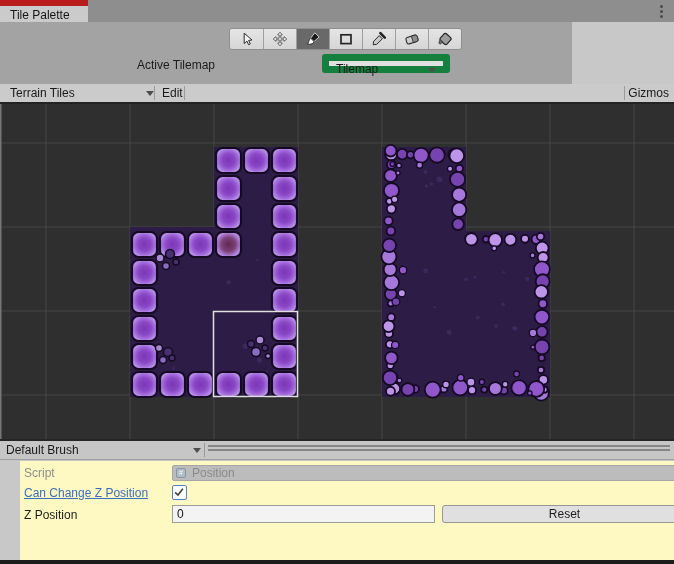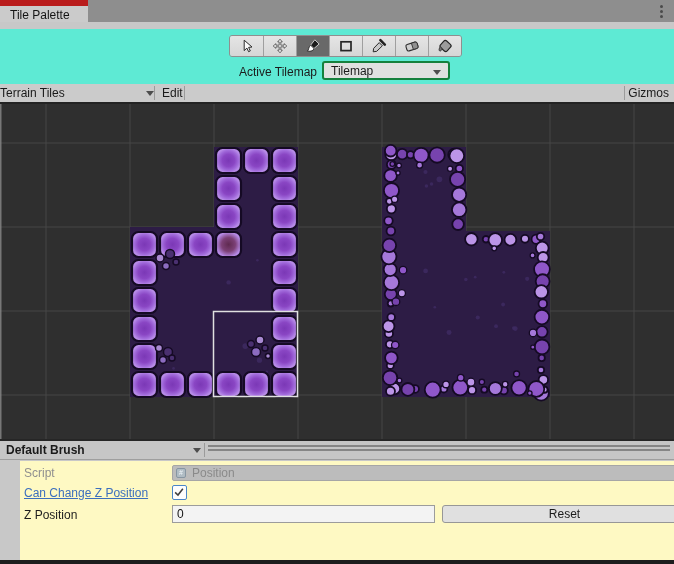--- a/index.html
+++ b/index.html
@@ -9,52 +9,52 @@
 
   
   .tabstrip { position:absolute; left:0; top:0; width:674px; height:22px; background:#8e8e8e; }
   .tab { position:absolute; left:0; top:0; width:88px; height:22px; background:#cbcbcb;
          border-top:6px solid #b91c1c; line-height:19px; padding-left:10px; color:#141414; }
   .kebab { position:absolute; left:654px; top:3px; width:14px; height:16px; display:flex;
            flex-direction:column; align-items:center; justify-content:center; gap:2px; cursor:pointer; }
   .kebab i { width:3px; height:3px; border-radius:50%; background:#4a4a4a; }
 
   
-  .toolbar { position:absolute; left:0; top:29px; width:674px; height:62px; background:#5eead4; }
+  .toolbar { position:absolute; left:0; top:22px; width:572px; height:62px; background:#a3a3a3; }
   .tool-group { position:absolute; left:229px; top:6px; height:22px; display:flex;
                 border:1px solid #8f8f8f; border-radius:3px; overflow:hidden; }
   .tool { width:33px; height:20px; display:flex; align-items:center; justify-content:center;
           background:linear-gradient(#e5e5e5,#d6d6d6); border-left:1px solid #9f9f9f; cursor:pointer; }
   .tool:first-child { border-left:none; }
   .tool.sel { background:#696969; }
 
   .tm-label { position:absolute; right:357px; top:35px; height:16px; line-height:16px; color:#1c1c1c; }
   .tm-dd { position:absolute; left:322px; top:32px; width:128px; height:19px; background:#e0e0e0;
-           border:2px solid #15803d; border-radius:3px; line-height:17px; padding-left:7px; cursor:pointer; }
+           border:7px solid #15803d; border-radius:3px; line-height:17px; padding-left:7px; cursor:pointer; }
   .darr { position:absolute; width:0; height:0; border-left:4px solid transparent;
           border-right:4px solid transparent; border-top:5px solid #4d4d4d; }
 
   
   .pal-header { position:absolute; left:0; top:84px; width:674px; height:20px; background:#cbcbcb;
                 border-bottom:2px solid #232323; }
   .pal-dd { position:absolute; left:0; top:0; width:153px; height:18px; line-height:18px;
-            padding-left:0; cursor:pointer; }
+            padding-left:10px; cursor:pointer; }
   .vsep { position:absolute; top:2px; width:1px; height:14px; background:#9b9b9b; }
   .edit-btn { position:absolute; left:158px; top:0; height:18px; line-height:18px; padding:0 4px; cursor:pointer; }
   .gizmos-btn { position:absolute; right:5px; top:0; height:18px; line-height:18px; cursor:pointer; }
 
   
   .canvas-wrap { position:absolute; left:0; top:104px; width:674px; height:335px; }
   .canvas-edge { position:absolute; left:0; top:439px; width:674px; height:2px; background:#262626; }
 
   
   .brush-bar { position:absolute; left:0; top:441px; width:674px; height:19px; background:#c6c6c6;
                border-bottom:1px solid #9e9e9e; }
   .brush-dd { position:absolute; left:0; top:0; width:204px; height:18px; line-height:18px;
-              padding-left:6px; cursor:pointer;font-weight:bold; }
+              padding-left:6px; cursor:pointer; }
   .brush-bar .vsep { left:204px; }
   .hscroll { position:absolute; left:208px; right:4px; top:0; height:18px; cursor:pointer; }
   .hscroll .ln { position:absolute; left:0; right:0; height:1.5px; background:#868686; }
 
   
   .inspector { position:absolute; left:0; top:461px; width:674px; height:99px; background:#fef9c3;margin-left:20px; }
   .lbl { position:absolute; left:4px; height:16px; line-height:16px; }
   .lbl.gray { color:#8f8f8f; }
   .lbl.blue { color:#3c6fbe; }
   .lbl.dark { color:#1e1e1e; }

